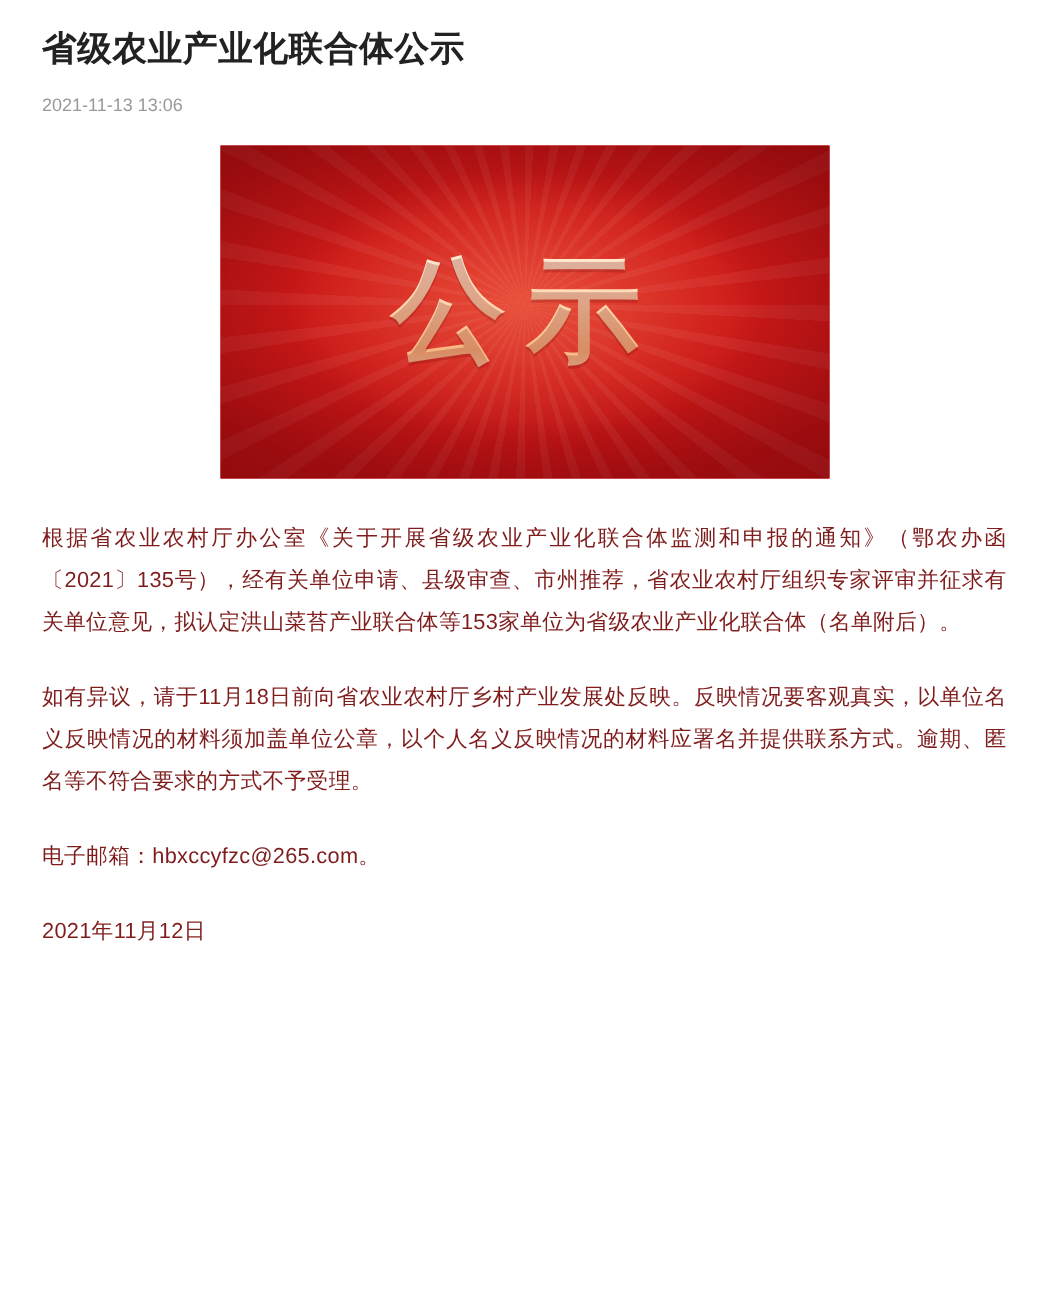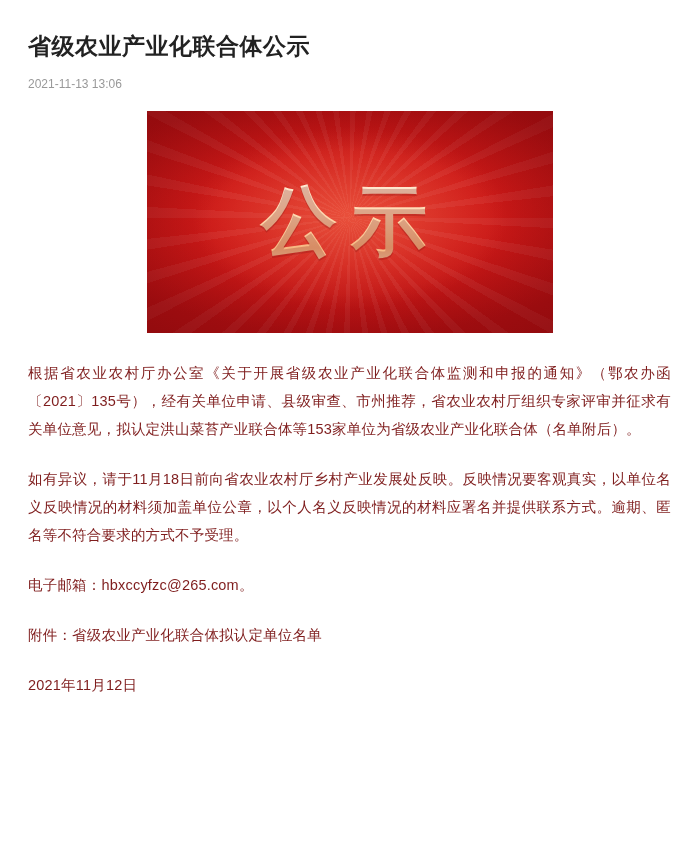--- a/index.html
+++ b/index.html
@@ -21,21 +21,21 @@
     padding: 0 28px;
     background: #ffffff;
     position: relative;
   }
   .article-title {
     font-size: 23px;
     line-height: 32px;
     font-weight: bold;
     color: #222222;
     margin: 0;
-    padding-top: 30px;
+    padding-top: 16px;
     letter-spacing: 0.5px;
   }
   .meta-row {
     margin-top: 13px;
     font-size: 12px;
     color: #999999;
     line-height: 18px;
   }
   .hero-wrap {
     margin-top: 18px;
@@ -124,17 +124,16 @@
       <div class="glow"></div>
       <div class="vig"></div>
       <div class="hero-text">公示</div>
     </div>
   </div>
 
   <div class="body-text">
     <p>根据省农业农村厅办公室《关于开展省级农业产业化联合体监测和申报的通知》（鄂农办函〔2021〕135号），经有关单位申请、县级审查、市州推荐，省农业农村厅组织专家评审并征求有关单位意见，拟认定洪山菜苔产业联合体等153家单位为省级农业产业化联合体（名单附后）。</p>
     <p>如有异议，请于11月18日前向省农业农村厅乡村产业发展处反映。反映情况要客观真实，以单位名义反映情况的材料须加盖单位公章，以个人名义反映情况的材料应署名并提供联系方式。逾期、匿名等不符合要求的方式不予受理。</p>
     <p>电子邮箱：hbxccyfzc@265.com。</p>
-    <p>附件：省级农业产业化联合体拟认定单位名单</p>
     <p>2021年11月12日</p>
   </div>
 
 </div>
 
 </body></html>

